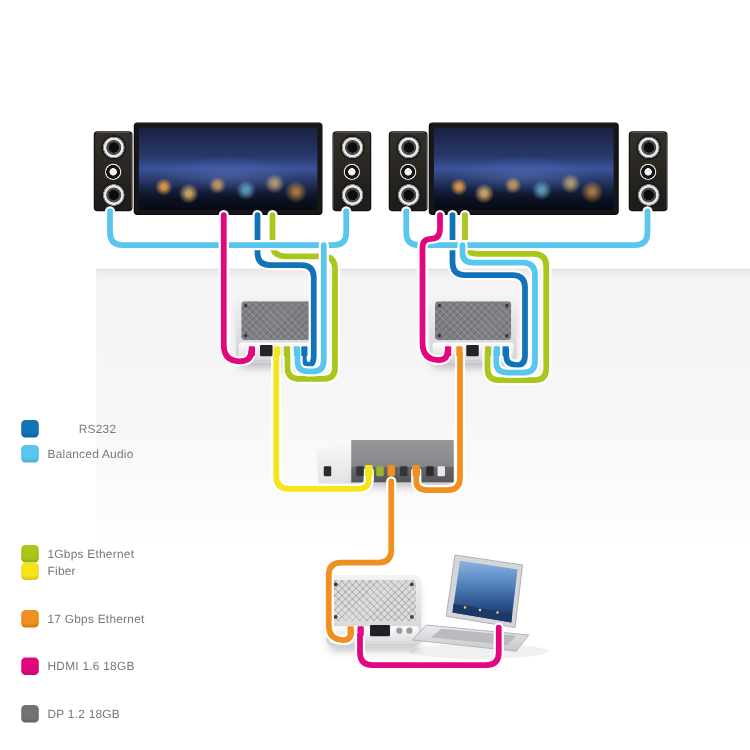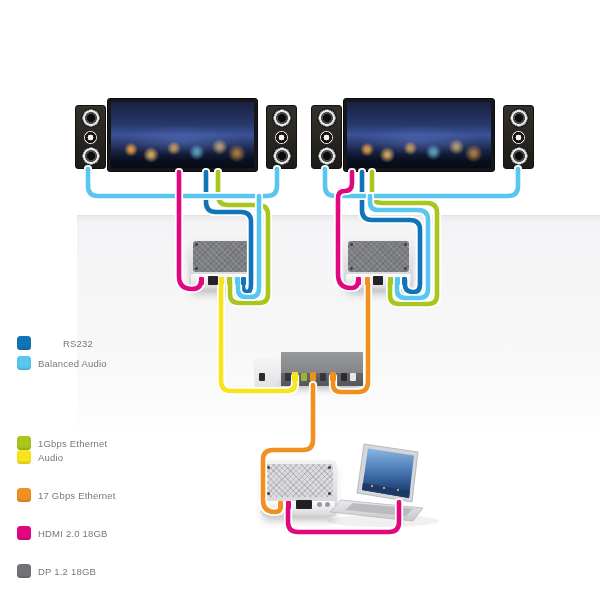--- a/index.html
+++ b/index.html
@@ -255,27 +255,27 @@
   <div class="lg-item" style="top:356px;">
     <span class="swatch" style="background-color: rgb(89, 198, 239);"></span>
     <span class="lg-label">Balanced Audio</span>
   </div>
   <div class="lg-item" style="top:412px;margin-top:24px;">
     <span class="swatch" style="background-color: rgb(168, 198, 28);"></span>
     <span class="lg-label">1Gbps Ethernet</span>
   </div>
   <div class="lg-item" style="top:450px;">
     <span class="swatch" style="background-color: rgb(248, 228, 27);"></span>
-    <span class="lg-label">Audio</span>
+    <span class="lg-label">Fiber</span>
   </div>
   <div class="lg-item" style="top:488px;">
     <span class="swatch" style="background-color: rgb(239, 144, 33);"></span>
     <span class="lg-label">17 Gbps Ethernet</span>
   </div>
   <div class="lg-item" style="top:526px;">
     <span class="swatch" style="background-color: rgb(226, 7, 126);"></span>
-    <span class="lg-label">HDMI 2.0 18GB</span>
+    <span class="lg-label">HDMI 1.6 18GB</span>
   </div>
   <div class="lg-item" style="top:564px;">
     <span class="swatch" style="background-color: rgb(115, 115, 119);"></span>
     <span class="lg-label">DP 1.2 18GB</span>
   </div>
 </div>
 
 </body></html>

